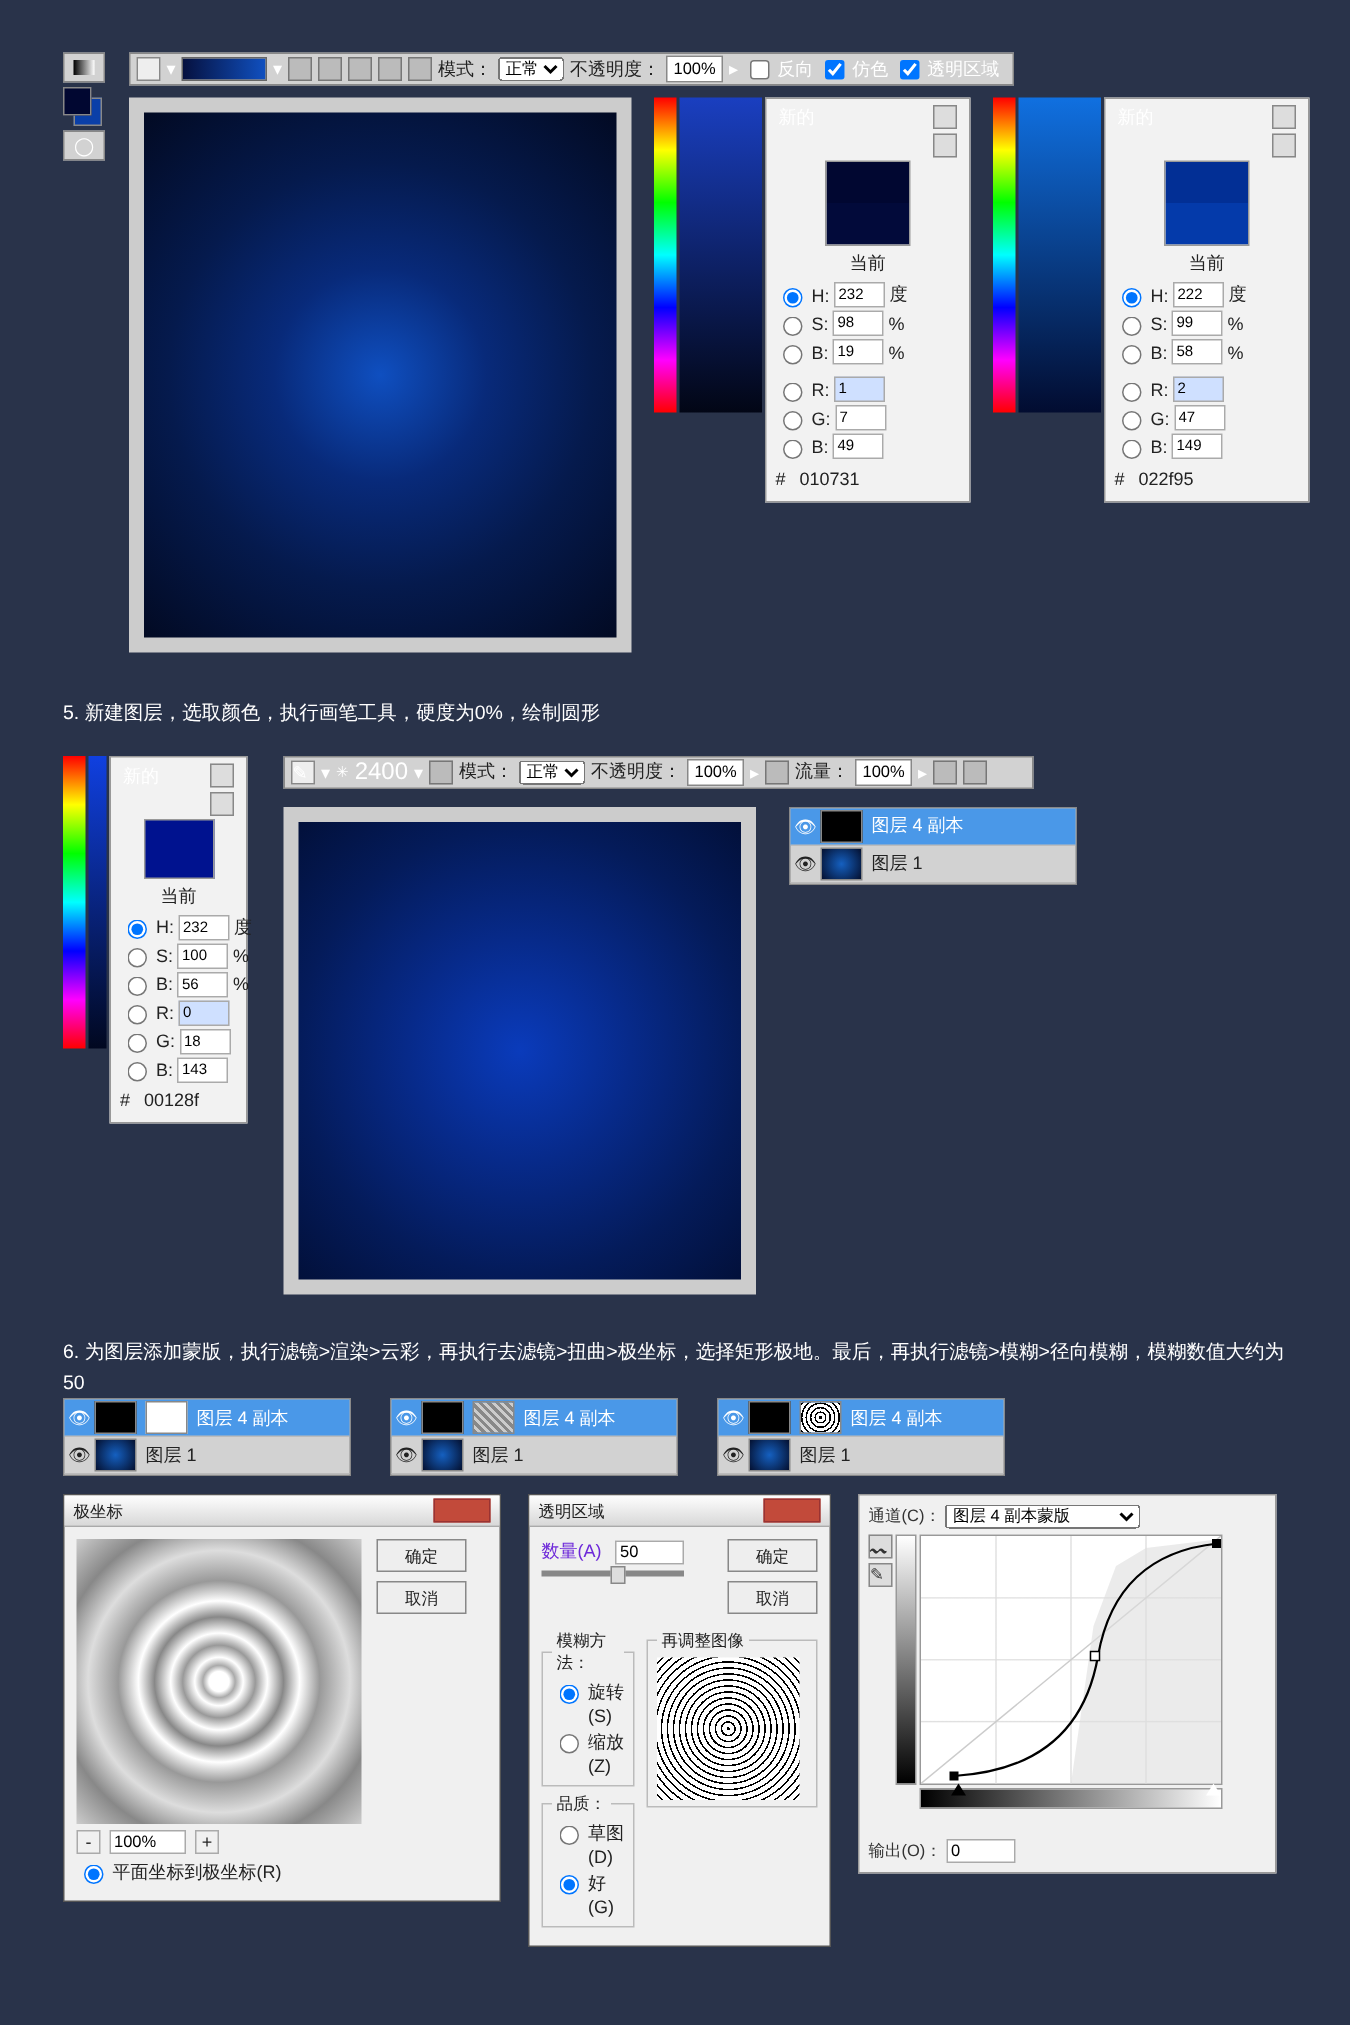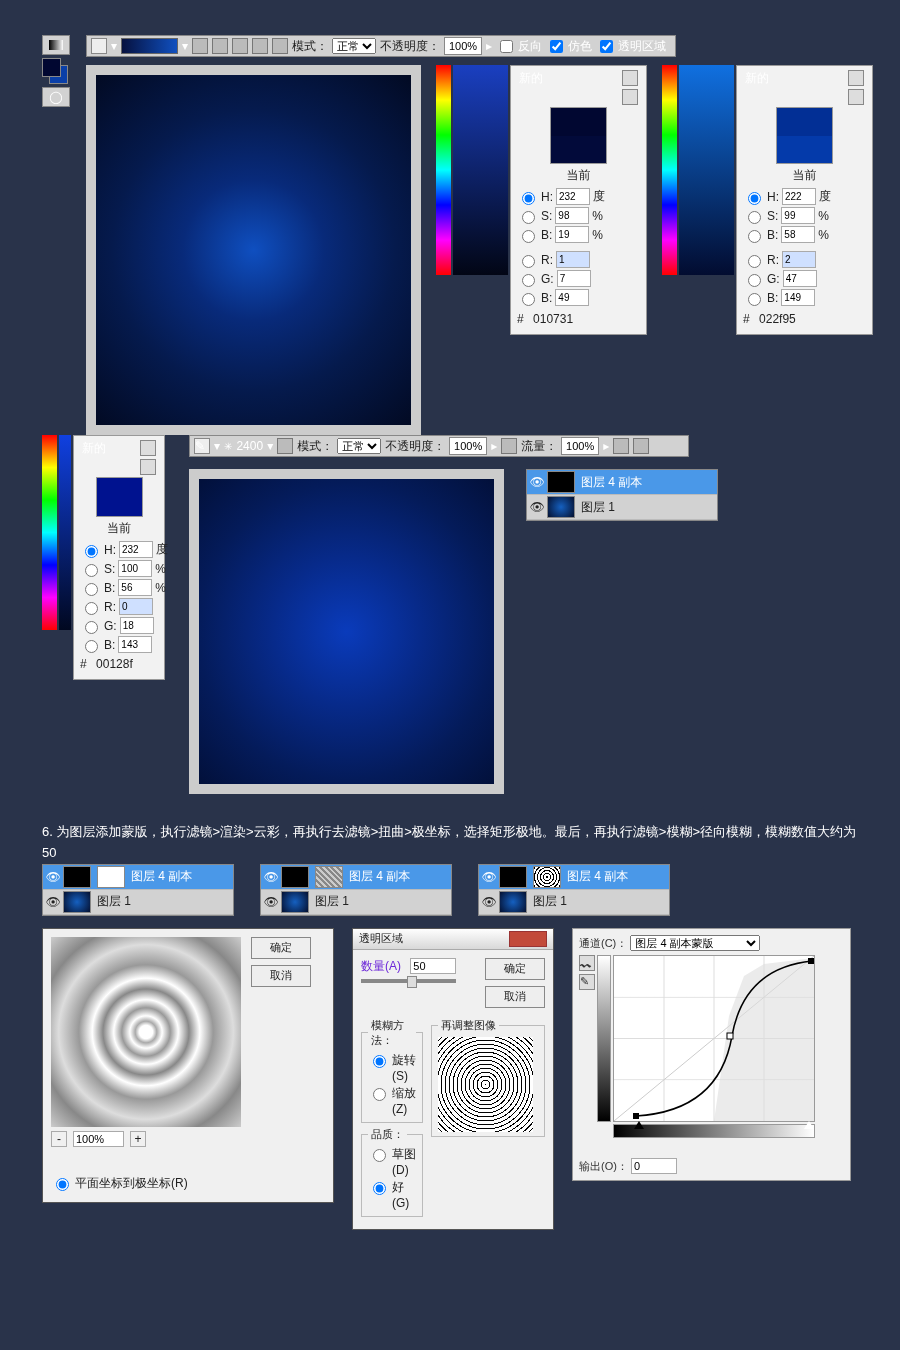--- a/index.html
+++ b/index.html
@@ -231,20 +231,21 @@
                   <span class="u"></span>
                 </div>
               <div class="crow" style="margin-top:6px"><span>#</span>&nbsp;<span>022f95</span></div>
             </div>
           </div>
         </div>
       </div>
     </div>
   </div>
 
+  <div class="step" style="margin-top:30px">5. 新建图层，选取颜色，执行画笔工具，硬度为0%，绘制圆形</div>
 
   <div class="row" style="gap:24px">
 
     <div class="row" style="gap:2px">
       <div class="huebar" style="height:195px"></div>
       <div class="mainswatch swC" style="height:195px;width:12px"></div>
       <div class="cpick" style="width:90px">
         <div class="hdr">
             <span>新的</span>
           <div class="sidecol">
@@ -294,21 +295,21 @@
           <div class="crow" style="margin-top:4px"><span>#</span>&nbsp;<span>00128f</span></div>
         </div>
       </div>
     </div>
 
     <div style="flex:1">
       <div class="optbar" style="width:490px">
         <div class="sq">✎</div>
           <span>▾</span>
         <span style="font-size:10px">✳</span>
-        <span style="font-size:12px">2400</span>
+        <span style="font-size:16px">2400</span>
           <span>▾</span>
         <div class="icon"></div>
         <span class="lab">模式：</span>
         <select><option>正常</option></select>
         <span class="lab">不透明度：</span>
         <input class="pct" value="100%" style="">
           <span>▸</span>
         <div class="icon"></div>
         <span class="lab">流量：</span>
         <input class="pct" value="100%" style="">
@@ -377,36 +378,40 @@
           <div class="eye">👁</div>
           <div class="thumb blue"></div>
           <span>图层 1</span>
         </div>
     </div>
   </div>
 
   <div class="row" style="gap:18px;margin-top:12px;align-items:flex-start">
 
     <div class="dlg" style="width:290px">
+      <div class="title">
+          <span>极坐标</span>
+          <div class="x"></div>
+        </div>
       <div class="body">
         <div class="row" style="gap:10px">
           <div>
             <div class="polarimg"></div>
             <div style="display:flex;align-items:center;gap:6px;margin-top:4px">
               <span style="border:1px solid #aaa;width:14px;text-align:center">-</span>
               <input type="text" style="width: 45px; font-size: 11px; border: 1px solid rgb(170, 170, 170);" value="100%">
               <span style="border:1px solid #aaa;width:14px;text-align:center">+</span>
             </div>
           </div>
           <div>
             <div class="btn">确定</div>
             <div class="btn">取消</div>
           </div>
         </div>
-        <div style="margin-top:28px;color:#222">
+        <div style="margin-top:4px;color:#222">
           <div class="radio">
               <input type="radio" checked="" style="">
               <span>平面坐标到极坐标(R)</span>
             </div>
 
         </div>
       </div>
     </div>
 
     <div class="dlg" style="width:200px">

